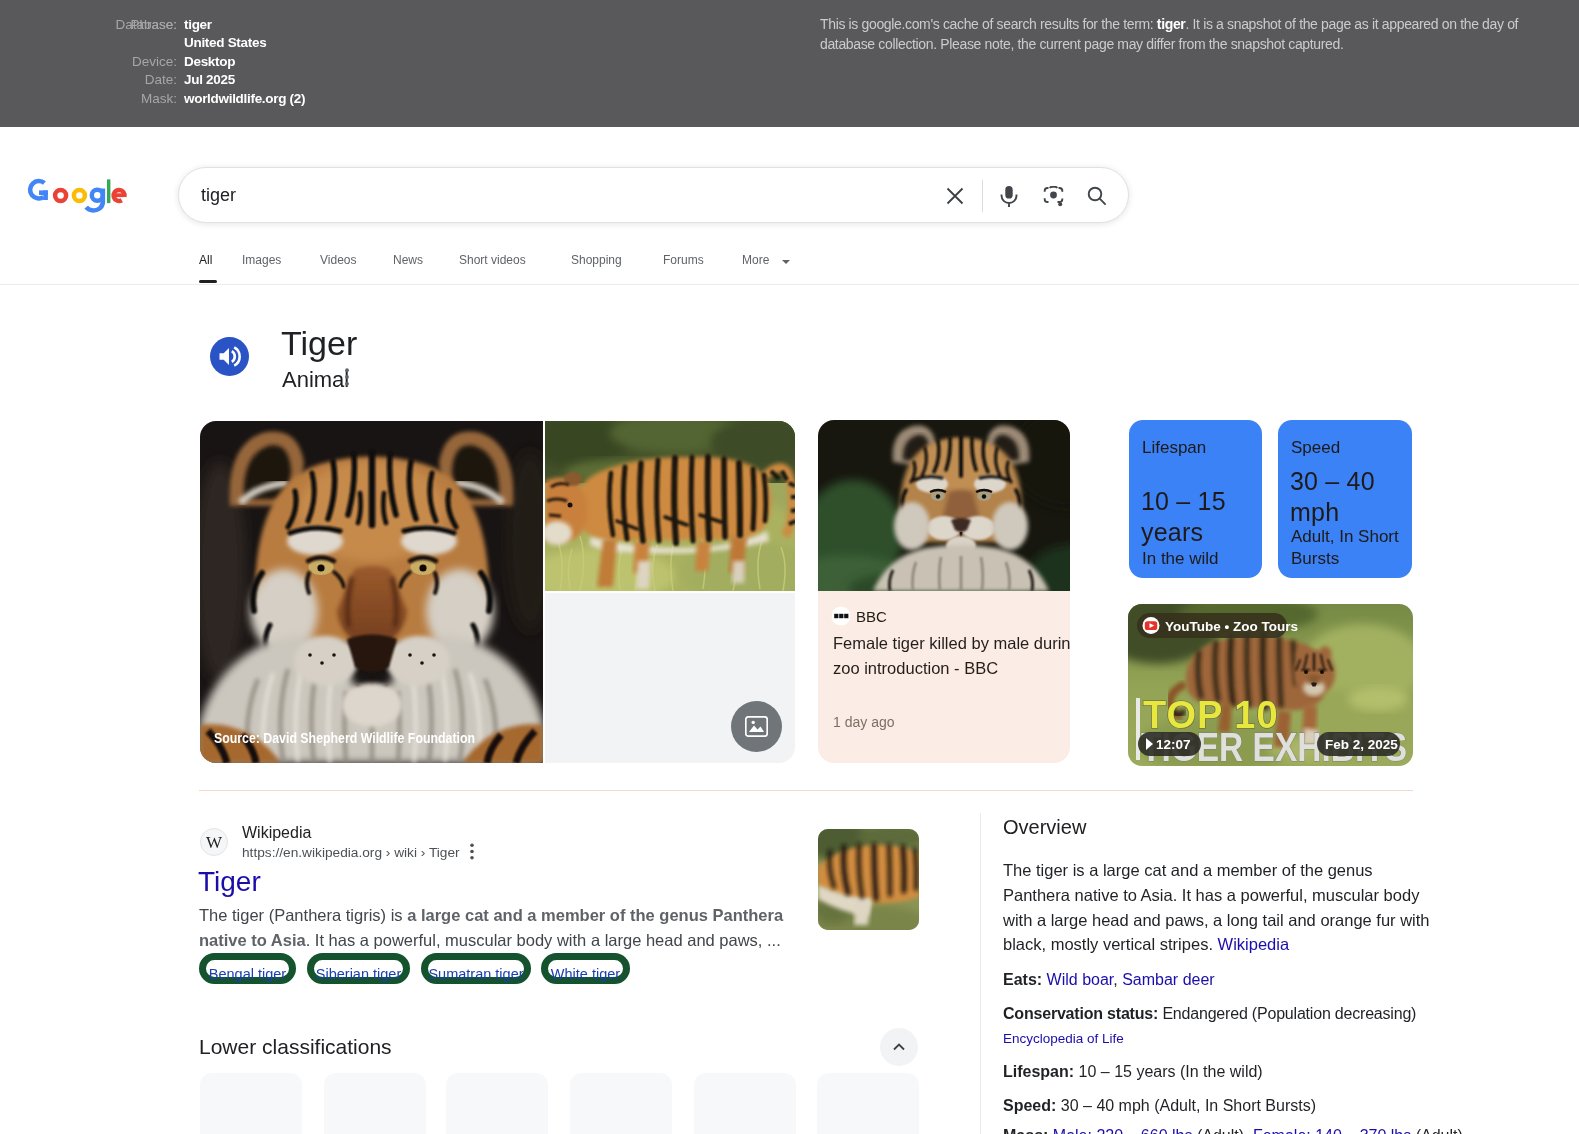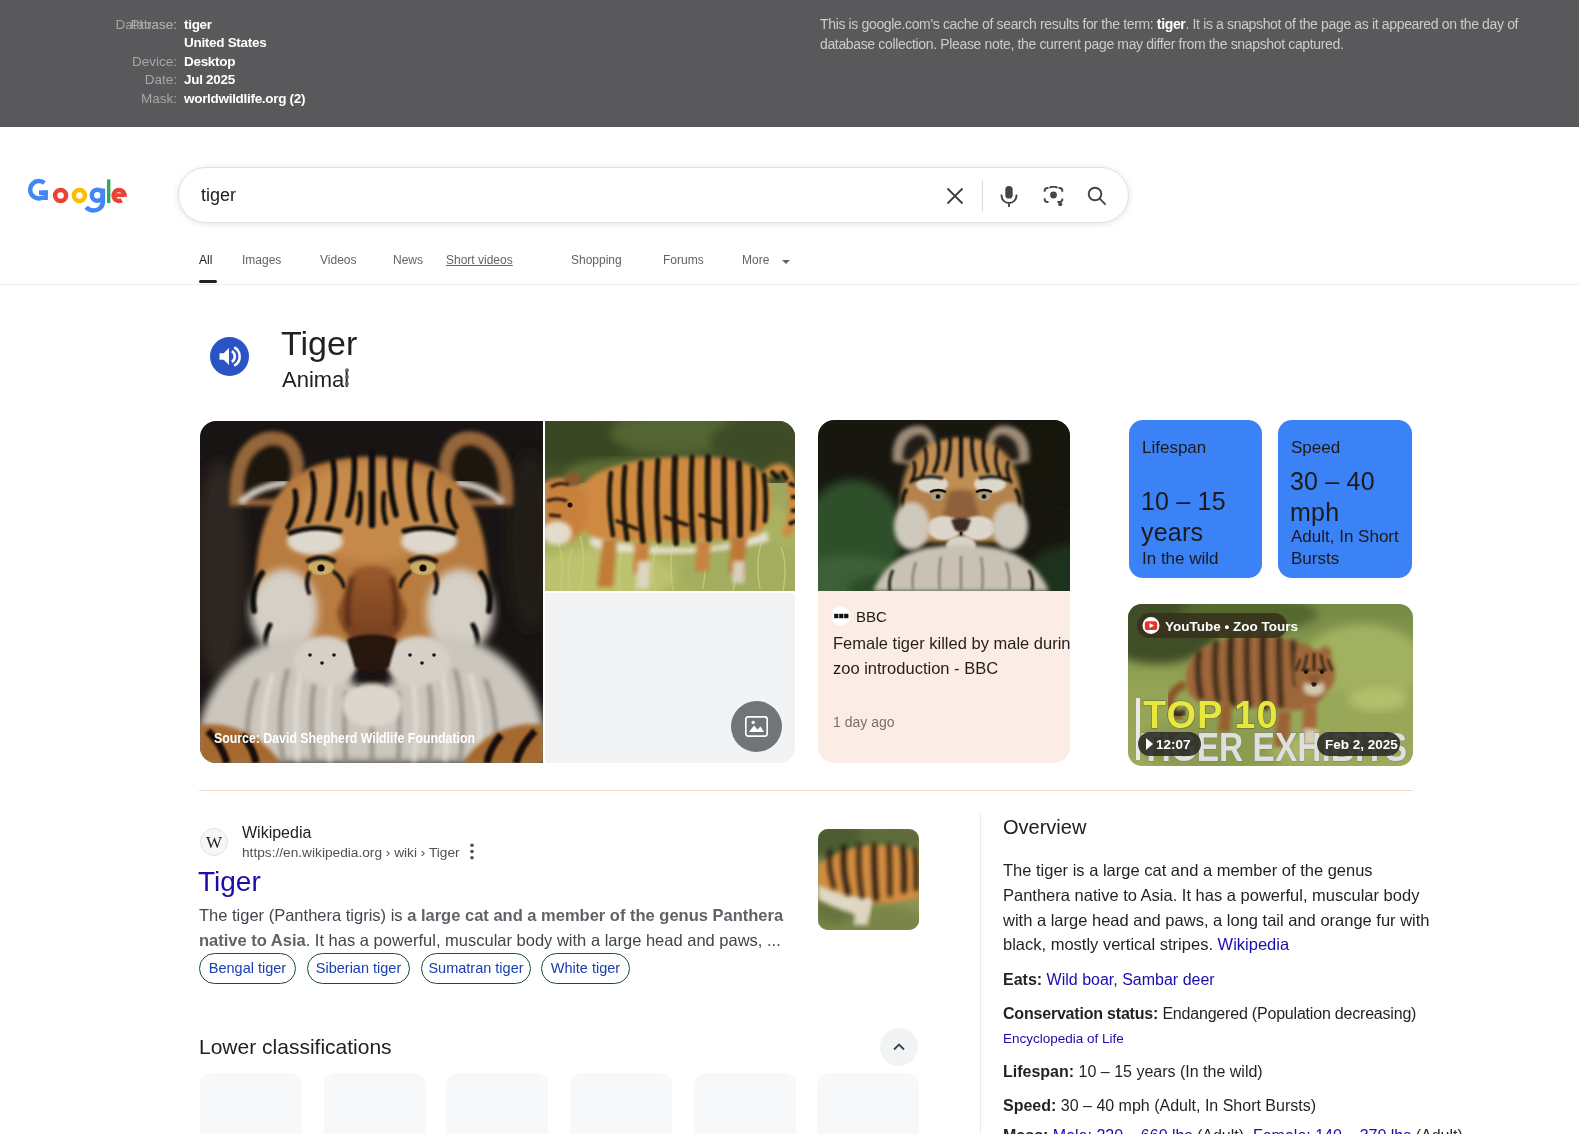--- a/index.html
+++ b/index.html
@@ -42,21 +42,21 @@
   .statval { font-size:25px; line-height:31px; color:#1f1a17; letter-spacing:.2px; }
   .statsub { font-size:17px; line-height:22px; color:#1f1a17; }
 
   
   .favcircle { position:absolute; left:200px; top:828px; width:28px; height:28px; border:1px solid #e2e4e8; border-radius:50%; background:#f5f6f7; text-align:center; font-family:"Liberation Serif",serif; font-size:17px; color:#222; line-height:28px; }
   .sitename { position:absolute; left:242px; top:824px; font-size:16px; color:#202124; }
   .siteurl { position:absolute; left:242px; top:845px; font-size:13.7px; color:#4d5156; }
   .rtitle { position:absolute; left:198px; top:866px; font-size:28px; color:#1a0dab; }
   .rdesc { position:absolute; left:199px; top:903px; width:600px; font-size:16.5px; line-height:24.5px; color:#40464c; }
   .rdesc b { color:#5f6368; }
-  .chip { position:absolute; top:953px; height:31px; border:1px solid #14532d; border-radius:16px; background:#fff; font-size:14.5px; color:#1a40b0; line-height:29px; text-align:center; }
+  .chip { position:absolute; top:953px; height:31px; border:7px solid #14532d; border-radius:16px; background:#fff; font-size:14.5px; color:#1a40b0; line-height:29px; text-align:center; }
   .wthumb { position:absolute; left:818px; top:829px; width:101px; height:101px; border-radius:10px; overflow:hidden; }
 
   
   .lowert { position:absolute; left:199px; top:1035px; font-size:21px; color:#202124; }
   .collbtn { position:absolute; left:880px; top:1028px; width:38px; height:38px; border-radius:50%; background:#f1f3f4; }
   .lcbox { position:absolute; top:1073px; width:102px; height:80px; background:#f7f8f9; border-radius:12px; }
 
   
   .vline { position:absolute; left:980px; top:813px; width:1px; height:321px; background:#e9eaee; }
   .ovh { position:absolute; left:1003px; top:816px; font-size:20px; color:#202124; }
@@ -119,21 +119,21 @@
     <path d="M 12.7,12.7 L 18.6,18.6" stroke="#42464a" stroke-width="1.9"></path>
   </svg>
 </div>
 
 <div class="tabline"></div>
 <div class="tab sel" style="left:199px;">All</div>
 <div class="tabu"></div>
 <div class="tab" style="left:242px;">Images</div>
 <div class="tab" style="left:320px;">Videos</div>
 <div class="tab" style="left:393px;">News</div>
-<div class="tab" style="left:446px;text-decoration:underline;">Short videos</div>
+<div class="tab" style="left:459px;">Short videos</div>
 <div class="tab" style="left:571px;">Shopping</div>
 <div class="tab" style="left:663px;">Forums</div>
 <div class="tab" style="left:742px;">More</div>
 <svg class="abs" style="left:780px; top:258px;" width="12" height="8" viewBox="0 0 12 8">
     <path d="M2,2 L6,6 L10,2 z" fill="#5f6368"></path>
   </svg>
 
 <div class="speak">
   <svg class="abs" style="left:8px; top:9px;" width="23" height="21" viewBox="0 0 23 21">
     <path d="M1.5,7.2 h4.2 L11,2 V19 L5.7,13.8 H1.5 z" fill="#fff"></path>

